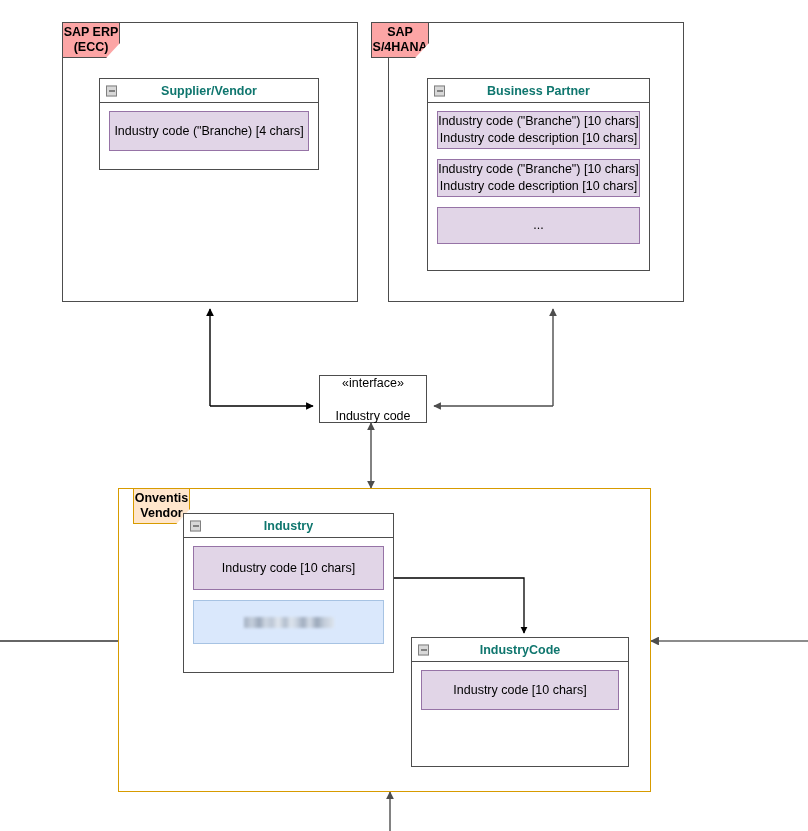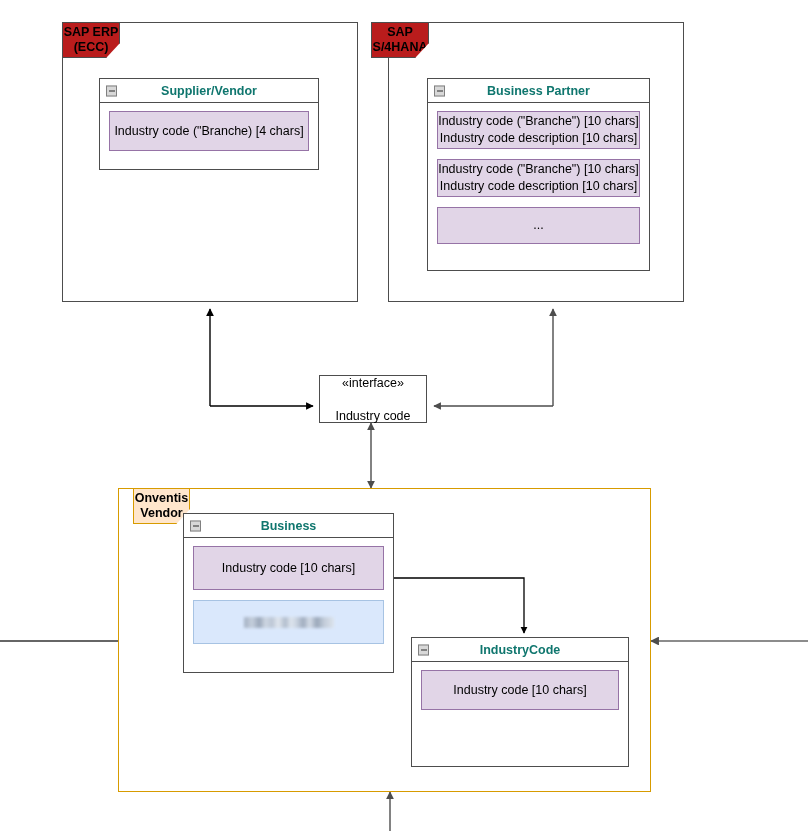--- a/index.html
+++ b/index.html
@@ -26,21 +26,21 @@
     box-sizing: border-box;
     border: 1px solid #4d4d4d;
     background: transparent;
   }
   .package.orange { border-color: #d79b00; }
 
   .pkg-tab {
     position: absolute;
     box-sizing: border-box;
     border: 1px solid #4d4d4d;
-    background: #b91c1c;
+    background: #fca5a5;
     text-align: center;
     font-size: 12.5px;
     font-weight: bold;
     color: #000000;
     line-height: 15px;
     padding-top: 2px;
     
     clip-path: polygon(0 0, 100% 0, 100% 58%, 76% 100%, 0 100%);
   }
   .pkg-tab.orange {
@@ -247,21 +247,21 @@
 
   <div class="package orange" style="left:118px; top:488px; width:533px; height:304px;"></div>
   <div class="pkg-tab orange" style="left:133px; top:488px; width:57px; height:36px;">
     <div>Onventis</div>
     <div>Vendor</div>
   </div>
 
   <div class="uml-class" style="left:183px; top:513px; width:211px; height:160px;">
     <div class="uml-class-header">
       <span class="collapse-icon"></span>
-      <span>Business</span>
+      <span>Industry</span>
     </div>
     <div class="uml-class-body">
       <div class="attr" style="height:44px;">
         <span>Industry code [10 chars]</span>
       </div>
       <div class="attr blue" style="height:44px;">
         <span class="redacted"></span>
       </div>
     </div>
   </div>

